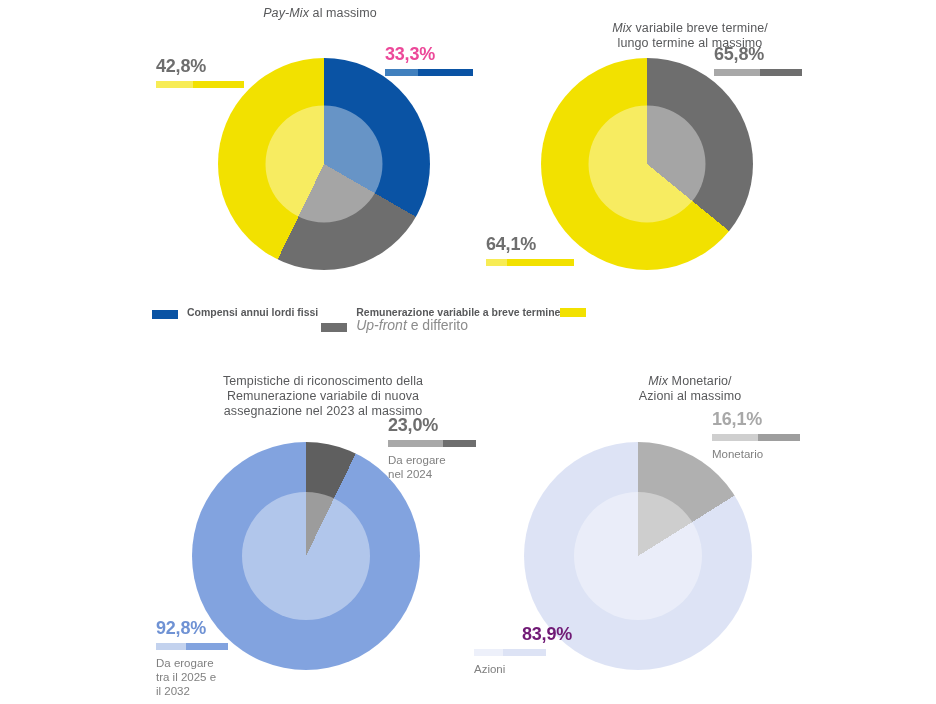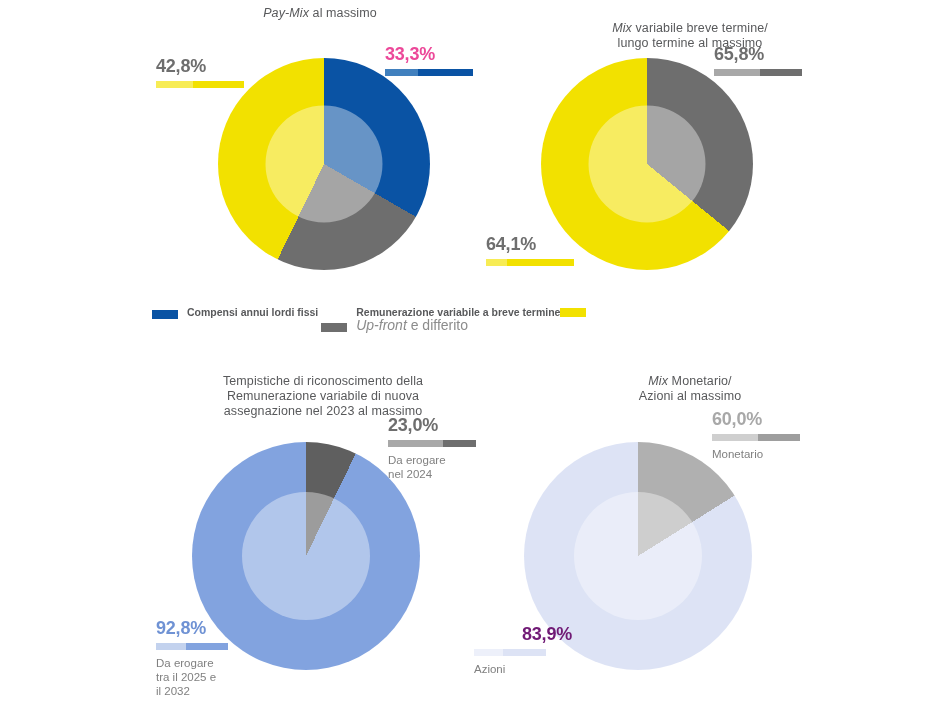--- a/index.html
+++ b/index.html
@@ -221,21 +221,21 @@
   <div class="pie-wrap" style="left:524px; top:442px; width:228px; height:228px;">
     <div class="pie" style="width:228px; height:228px;">
       <div class="disc" style="background: conic-gradient(from 0deg,
                   #B0B0B0 0deg 57.96deg,
                   #DDE3F5 57.96deg 360deg);"></div>
       <div class="inner" style="width:128px; height:128px;"></div>
     </div>
   </div>
 
   <div class="callout" style="left:712px; top:409px;">
-    <div class="pct" style="color:#A8A8A8;">60,0%</div>
+    <div class="pct" style="color:#A8A8A8;">16,1%</div>
     <div class="bar" style="width:88px;">
       <div class="seg-a" style="width:52%; background:#CFCFCF;"></div>
       <div class="seg-b" style="width:48%; background:#9E9E9E;"></div>
     </div>
     <div class="sub">Monetario</div>
   </div>
 
   <div class="callout" style="left:474px; top:624px;">
     <div class="pct" style="color:#701a75;margin-left:48px;">83,9%</div>
     <div class="bar" style="width:72px;">

